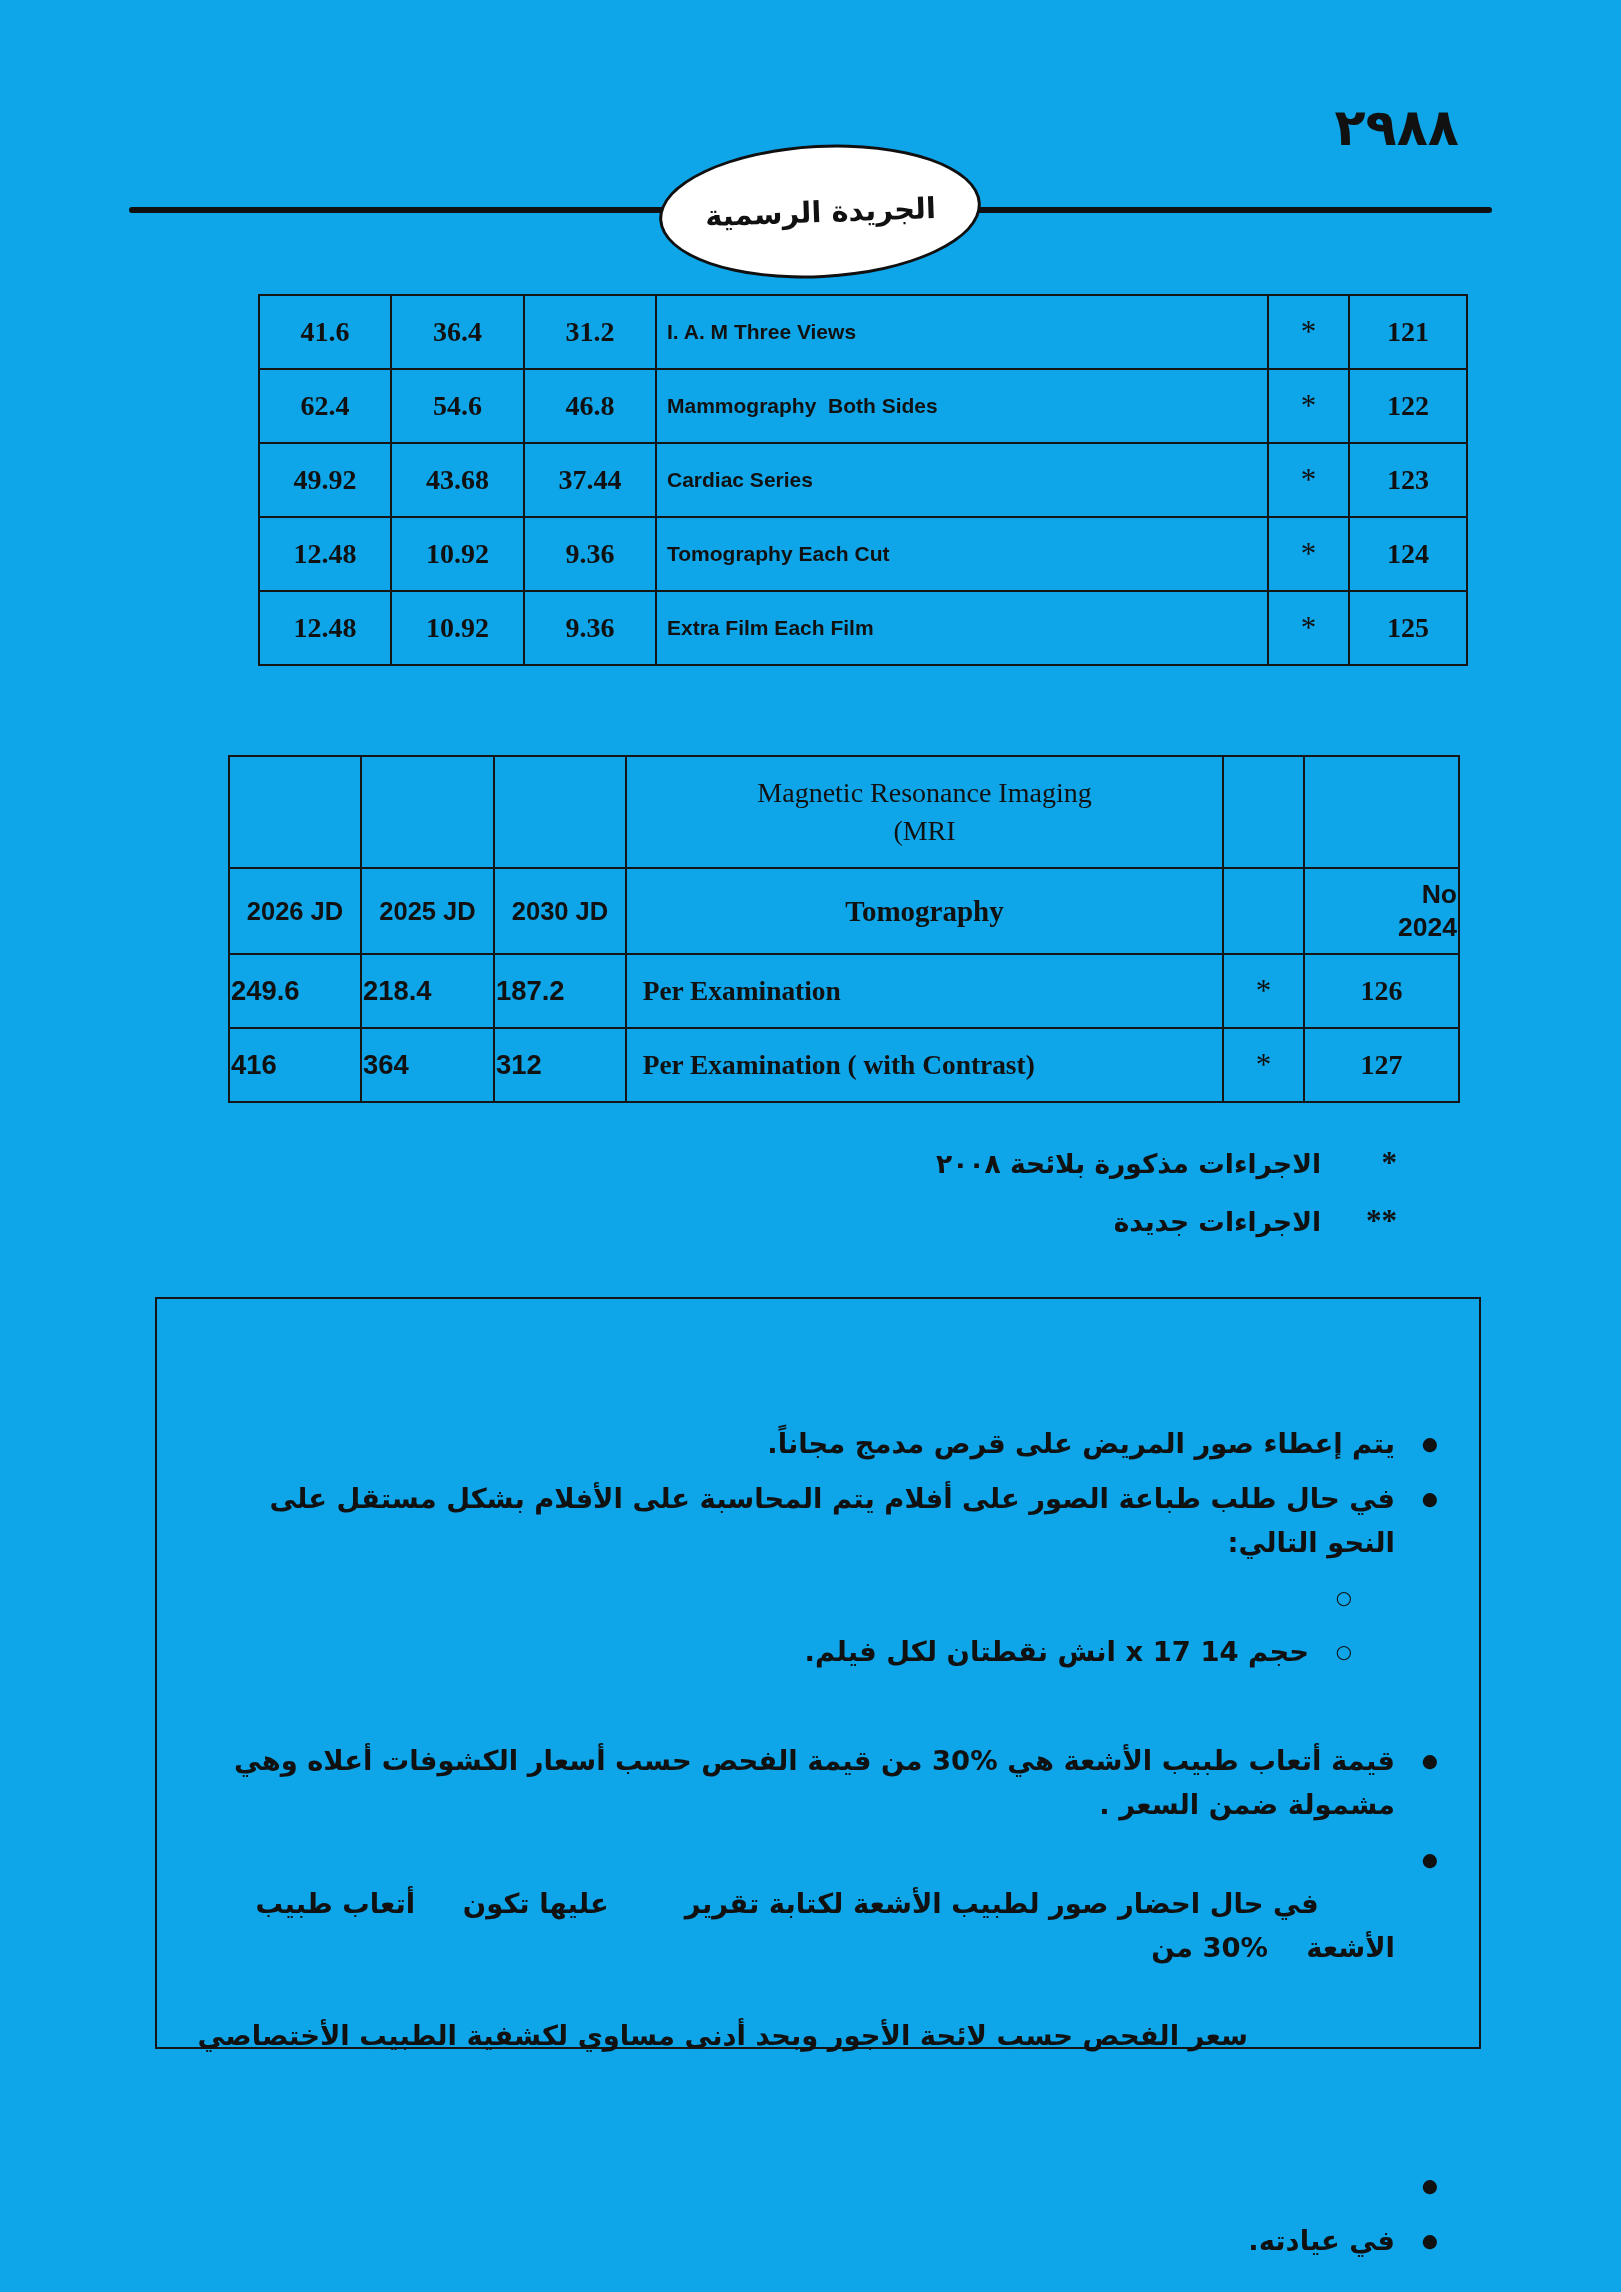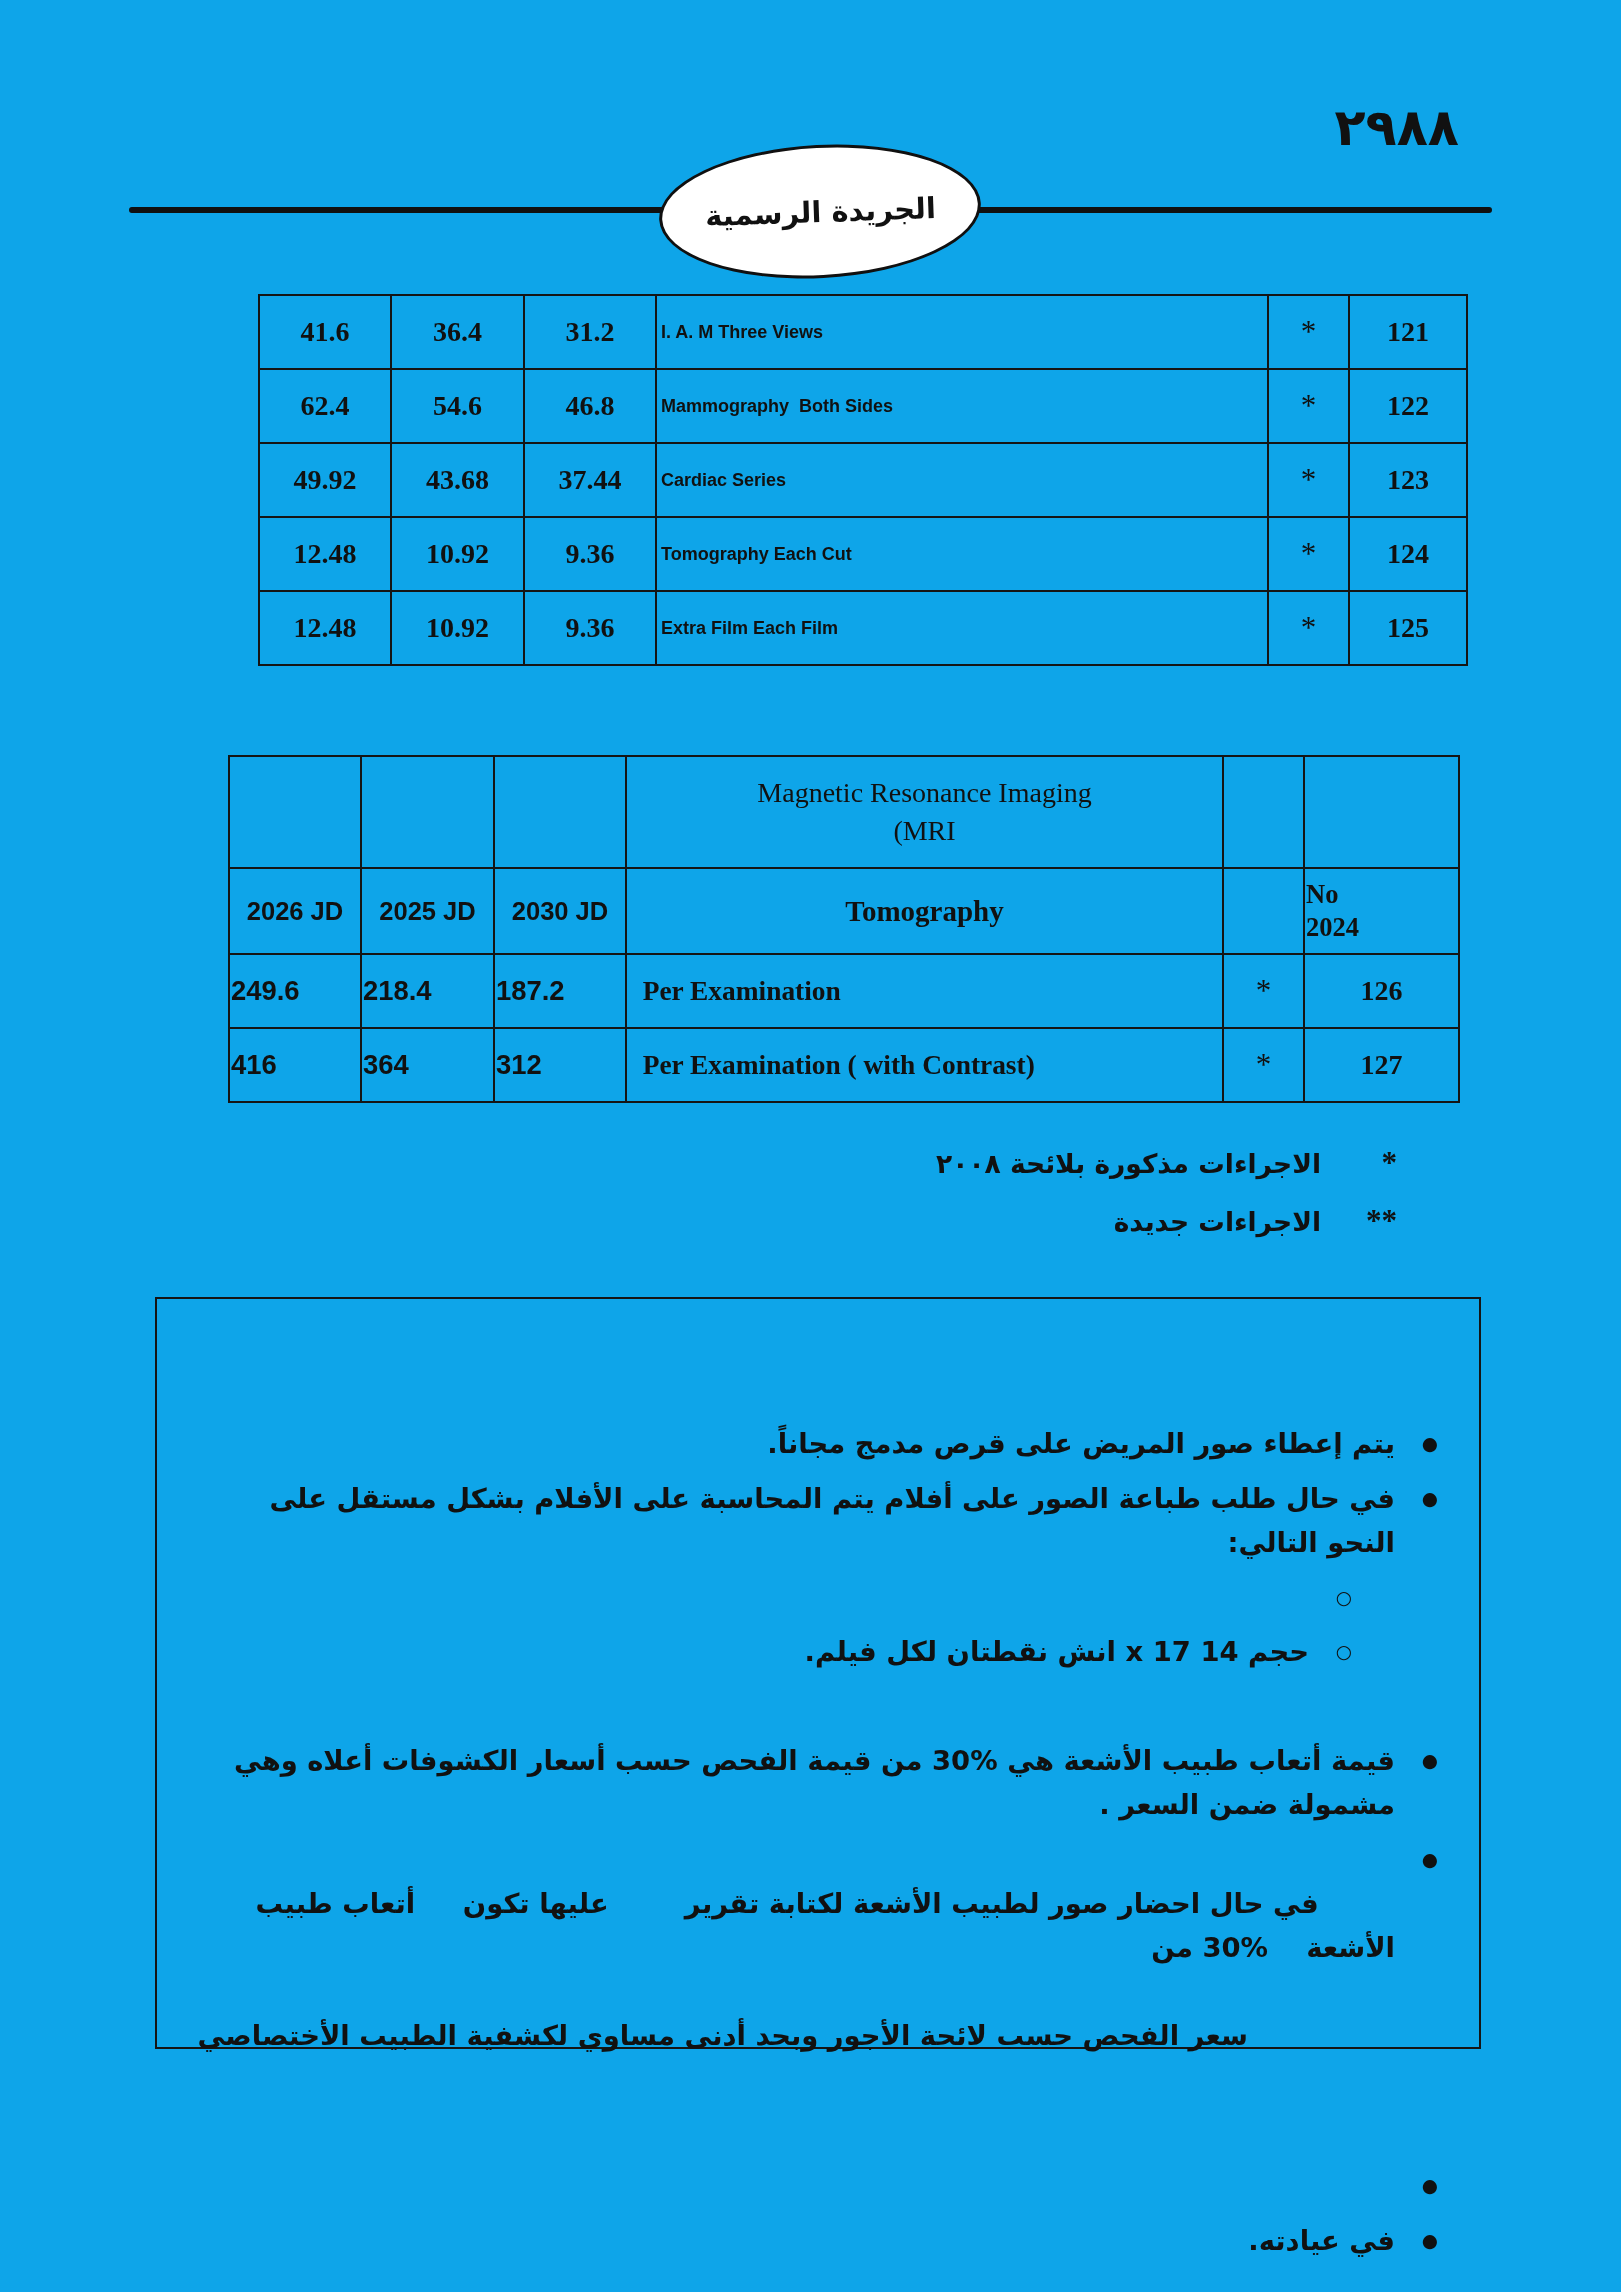--- a/index.html
+++ b/index.html
@@ -49,21 +49,21 @@
   .num-serif {
     font-family: "Liberation Serif", serif; font-weight: bold;
     font-size: 28px; text-align: center;
   }
   .num-sans {
     font-family: Liberation Sans, sans-serif; font-weight: bold;
     font-size: 27.4px; text-align: left; margin-top: 6px;
   }
   .proc-sans {
     font-family: "Liberation Sans", sans-serif; font-weight: bold;
-    font-size: 18px; text-align: left; padding-left: 4px;
+    font-size: 21px; text-align: left; padding-left: 10px;
     white-space: pre-wrap;
   }
   .proc-serif {
     font-family: "Liberation Serif", serif; font-weight: bold;
     font-size: 27.4px; text-align: left; padding-left: 15.7px;
     white-space: pre-wrap;
   }
   .mark-cell {
     font-family: "Liberation Serif", serif;
     font-size: 31px; text-align: center;
@@ -76,22 +76,22 @@
   .t2-header-row td { height: 82px; }
   .hdr-jd {
     font-family: "Liberation Sans", sans-serif; font-weight: bold;
     font-size: 25.5px; text-align: center;
   }
   .hdr-proc {
     font-family: "Liberation Serif", serif; font-weight: bold;
     font-size: 29px; text-align: center;
   }
   .hdr-no {
-    font-family: Liberation Serif, serif; font-weight: bold;
-    font-size: 26.5px; text-align: left; line-height: 1.25;
+    font-family: Liberation Sans, sans-serif; font-weight: bold;
+    font-size: 26.5px; text-align: right; line-height: 1.25;
   }
 
   
   .footnotes {
     position: absolute; top: 1145px; right: 224px;
     direction: rtl; text-align: right;
     font-family: "DejaVu Sans", sans-serif;
     font-weight: bold; font-size: 26.5px;
   }
   .footnote-row { display: flex; direction: rtl; align-items: baseline; margin-bottom: 21.6px; }

